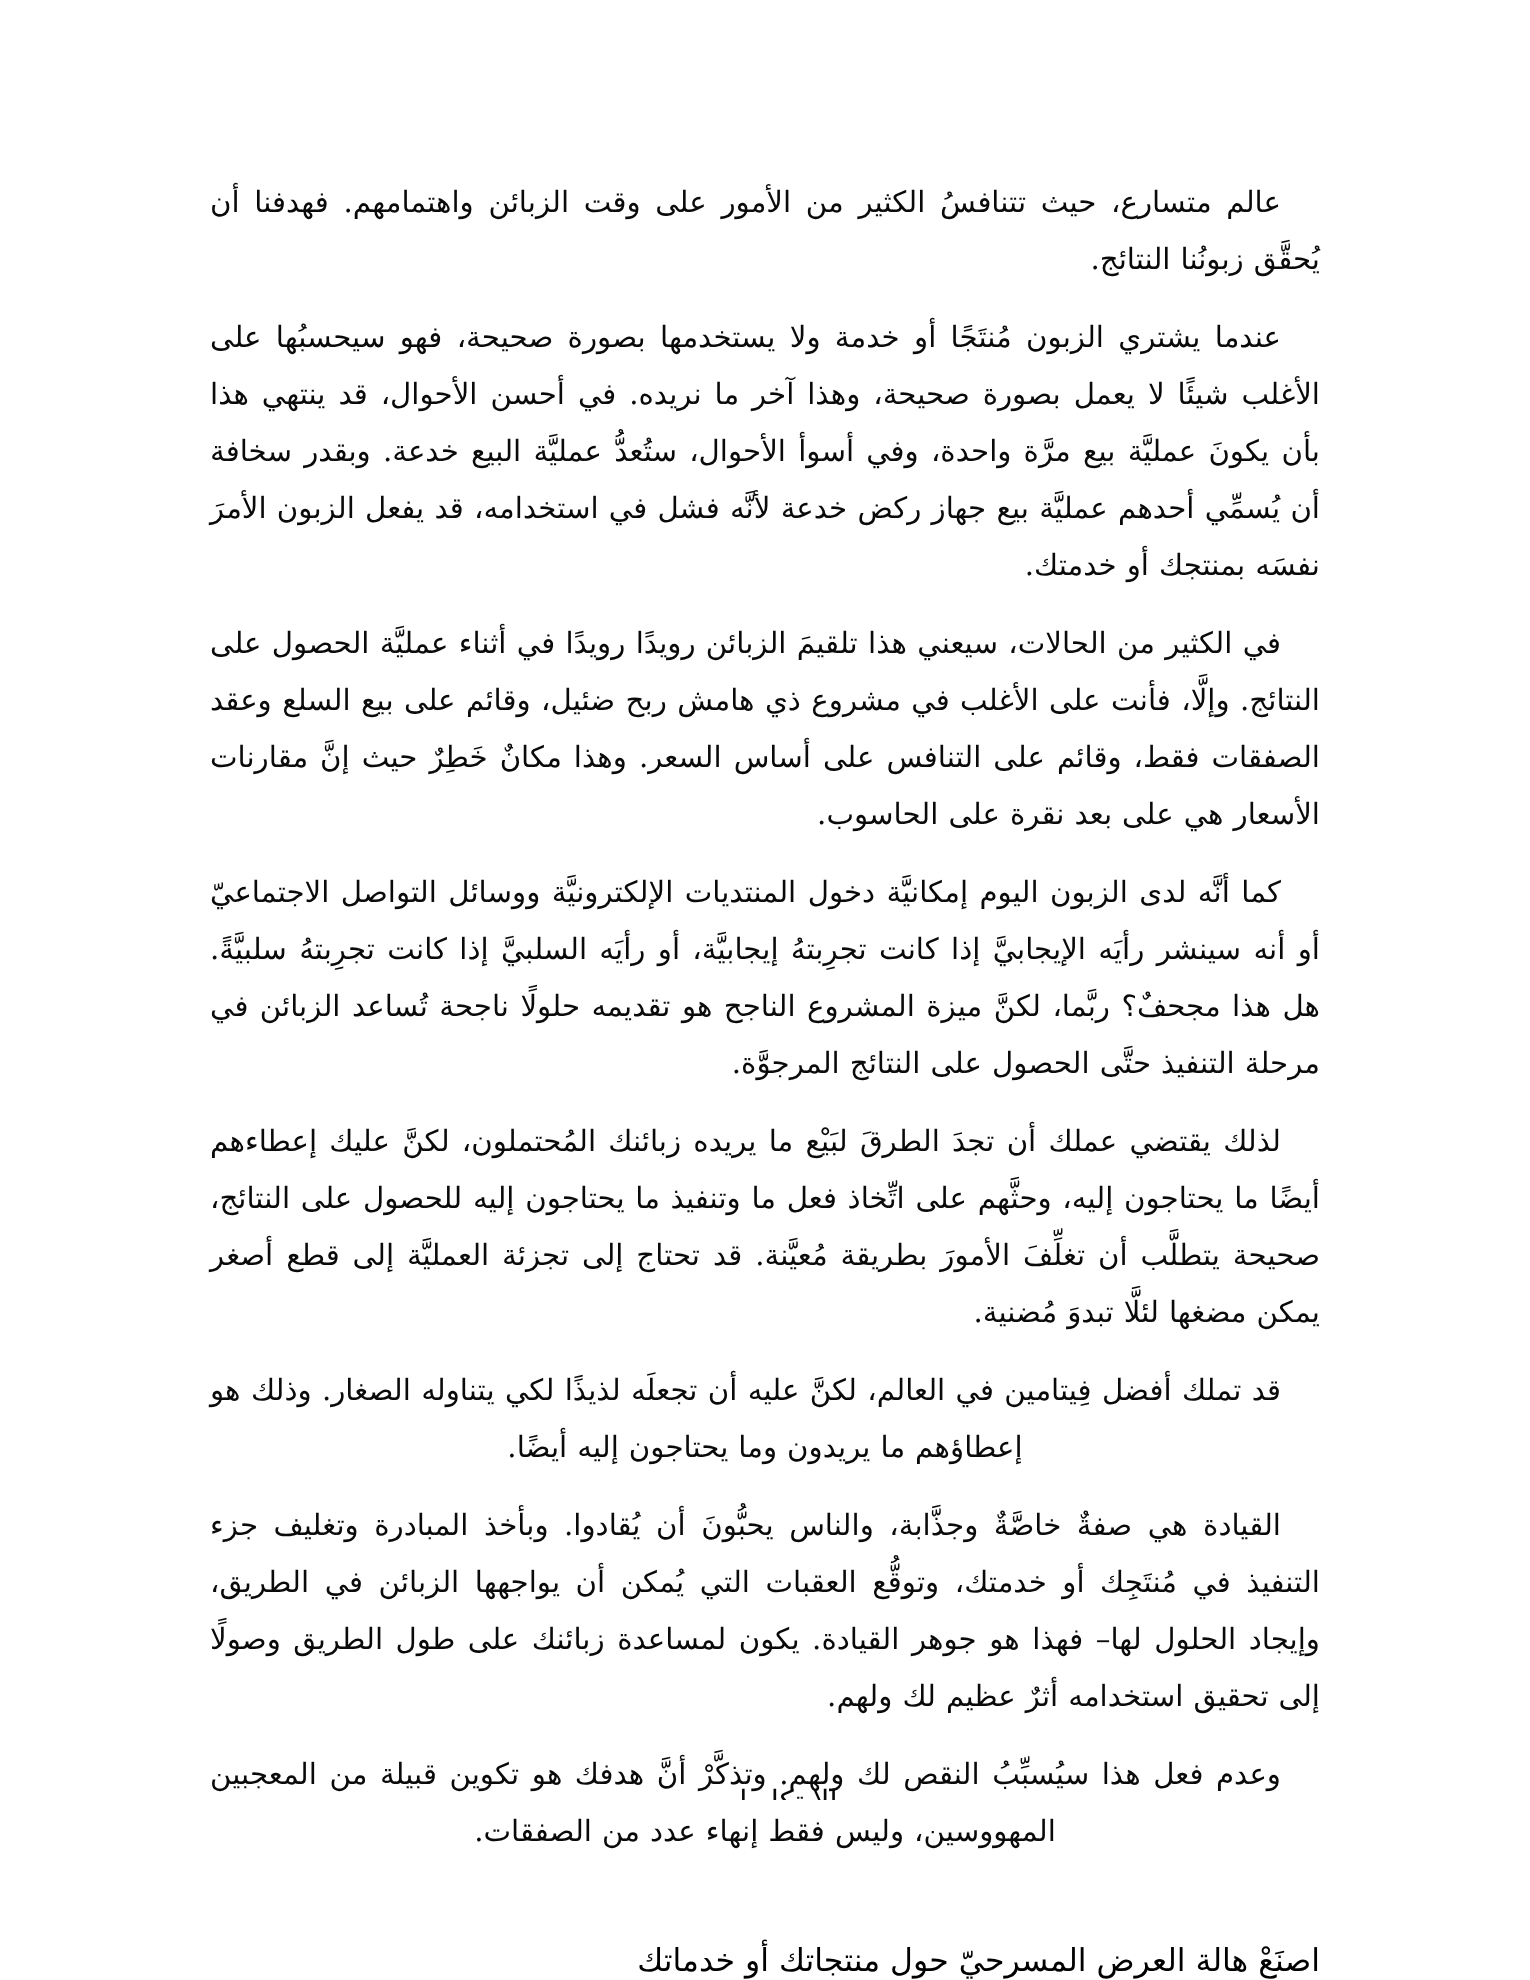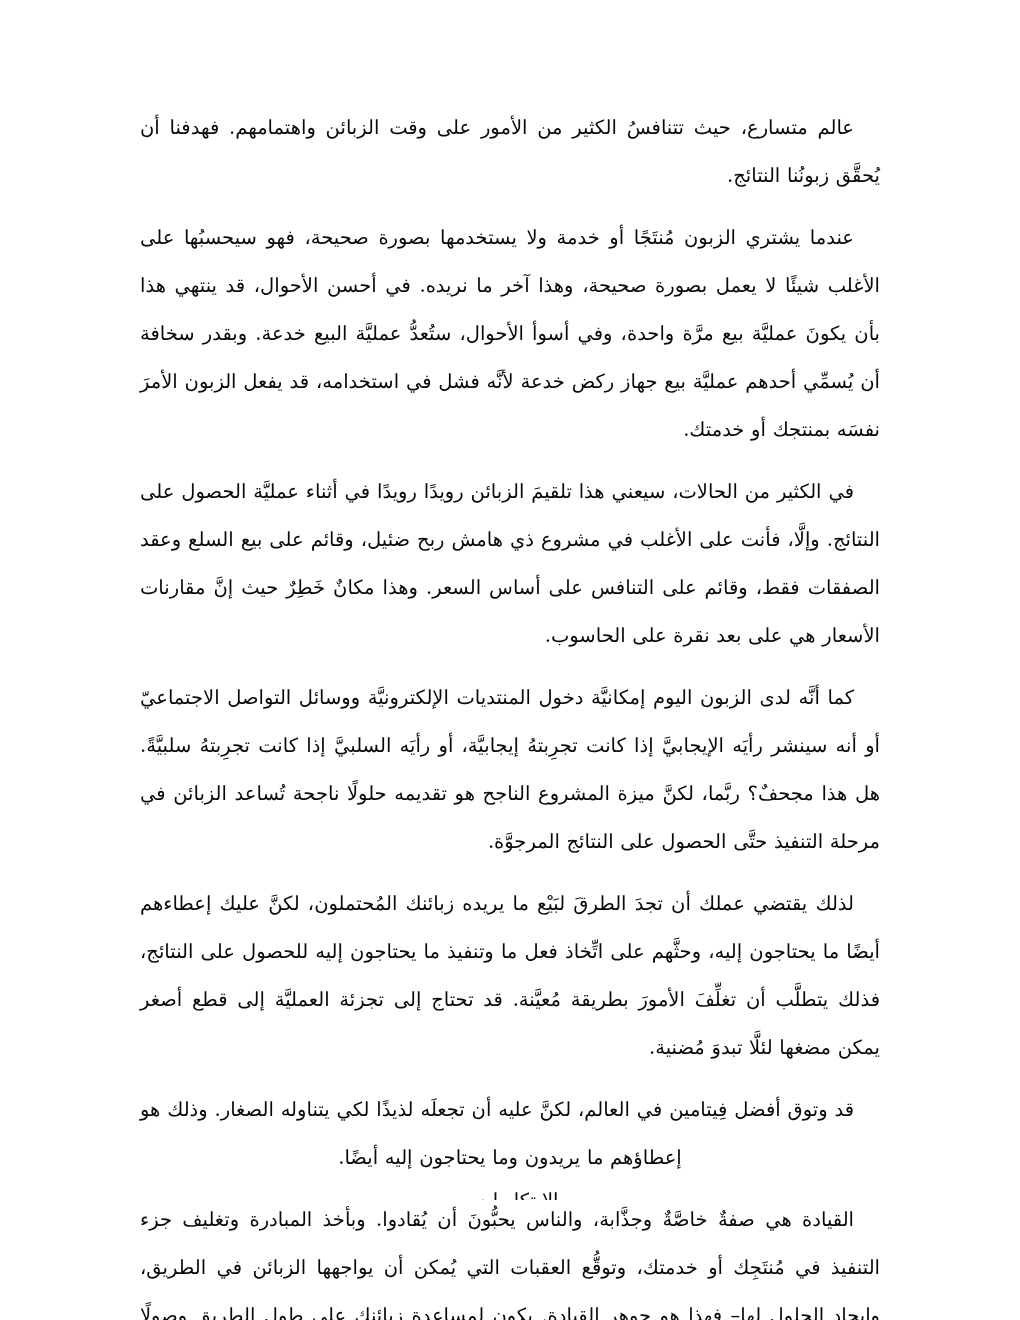--- a/index.html
+++ b/index.html
@@ -20,24 +20,24 @@
     position: absolute;
     left: 140px;
     top: 104px;
     width: 740px;
     direction: rtl;
     text-align: justify;
     text-align-last: right;
     color: #0a0a0a;
   }
   p.para {
-    margin: 0 0 14px 0;
+    margin: 12px 0 14px 0;
     font-family: "DejaVu Serif", "Liberation Serif", serif;
     font-size: 19.5px;
-    line-height: 48px;
+    line-height: 38px;
     text-indent: 26px;
     text-align: justify;
     text-align-last: right;
     direction: rtl;
     word-spacing: 0.5px;
     -webkit-font-feature-settings: "liga" 1, "calt" 1;
     font-feature-settings: "liga" 1, "calt" 1;
   }
   p.para.no-indent {
     text-indent: 0;
@@ -96,26 +96,27 @@
   <div class="content">
 
     <p class="para">عالم متسارع، حيث تتنافسُ الكثير من الأمور على وقت الزبائن واهتمامهم. فهدفنا أن يُحقَّق زبونُنا النتائج.</p>
 
     <p class="para">عندما يشتري الزبون مُنتَجًا أو خدمة ولا يستخدمها بصورة صحيحة، فهو سيحسبُها على الأغلب شيئًا لا يعمل بصورة صحيحة، وهذا آخر ما نريده. في أحسن الأحوال، قد ينتهي هذا بأن يكونَ عمليَّة بيع مرَّة واحدة، وفي أسوأ الأحوال، ستُعدُّ عمليَّة البيع خدعة. وبقدر سخافة أن يُسمِّي أحدهم عمليَّة بيع جهاز ركض خدعة لأنَّه فشل في استخدامه، قد يفعل الزبون الأمرَ نفسَه بمنتجك أو خدمتك.</p>
 
     <p class="para">في الكثير من الحالات، سيعني هذا تلقيمَ الزبائن رويدًا رويدًا في أثناء عمليَّة الحصول على النتائج. وإلَّا، فأنت على الأغلب في مشروع ذي هامش ربح ضئيل، وقائم على بيع السلع وعقد الصفقات فقط، وقائم على التنافس على أساس السعر. وهذا مكانٌ خَطِرٌ حيث إنَّ مقارنات الأسعار هي على بعد نقرة على الحاسوب.</p>
 
     <p class="para">كما أنَّه لدى الزبون اليوم إمكانيَّة دخول المنتديات الإلكترونيَّة ووسائل التواصل الاجتماعيّ أو أنه سينشر رأيَه الإيجابيَّ إذا كانت تجرِبتهُ إيجابيَّة، أو رأيَه السلبيَّ إذا كانت تجرِبتهُ سلبيَّةً. هل هذا مجحفٌ؟ ربَّما، لكنَّ ميزة المشروع الناجح هو تقديمه حلولًا ناجحة تُساعد الزبائن في مرحلة التنفيذ حتَّى الحصول على النتائج المرجوَّة.</p>
 
-    <p class="para">لذلك يقتضي عملك أن تجدَ الطرقَ لبَيْع ما يريده زبائنك المُحتملون، لكنَّ عليك إعطاءهم أيضًا ما يحتاجون إليه، وحثَّهم على اتِّخاذ فعل ما وتنفيذ ما يحتاجون إليه للحصول على النتائج، فذلك يتطلَّب أن تغلِّفَ الأمورَ بطريقة مُعيَّنة. قد تحتاج إلى تجزئة العمليَّة إلى قطع أصغر يمكن مضغها لئلَّا تبدوَ مُضنية.</p>
+    <p class="para">لذلك يقتضي عملك أن تجدَ الطرقَ لبَيْع ما يريده زبائنك المُحتملون، لكنَّ عليك إعطاءهم أيضًا ما يحتاجون إليه، وحثَّهم على اتِّخاذ فعل ما وتنفيذ ما يحتاجون إليه للحصول على النتائج، صحيحة يتطلَّب أن تغلِّفَ الأمورَ بطريقة مُعيَّنة. قد تحتاج إلى تجزئة العمليَّة إلى قطع أصغر يمكن مضغها لئلَّا تبدوَ مُضنية.</p>
 
-    <p class="para center-last">قد وتوق أفضل فِيتامين في العالم، لكنَّ عليه أن تجعلَه لذيذًا لكي يتناوله الصغار. وذلك هو إعطاؤهم ما يريدون وما يحتاجون إليه أيضًا.</p>
+    <p class="para center-last">قد تملك أفضل فِيتامين في العالم، لكنَّ عليه أن تجعلَه لذيذًا لكي يتناوله الصغار. وذلك هو إعطاؤهم ما يريدون وما يحتاجون إليه أيضًا.</p>
 
     <p class="para">القيادة هي صفةٌ خاصَّةٌ وجذَّابة، والناس يحبُّونَ أن يُقادوا. وبأخذ المبادرة وتغليف جزء التنفيذ في مُنتَجِك أو خدمتك، وتوقُّع العقبات التي يُمكن أن يواجهها الزبائن في الطريق، وإيجاد الحلول لها– فهذا هو جوهر القيادة. يكون لمساعدة زبائنك على طول الطريق وصولًا إلى تحقيق استخدامه أثرٌ عظيم لك ولهم.</p>
 
+    <p class="para center-last">وعدم فعل هذا سيُسبِّبُ النقص لك ولهم. وتذكَّرْ أنَّ هدفك هو تكوين قبيلة من المعجبين المهووسين، وليس فقط إنهاء عدد من الصفقات.</p>
 
     <div class="spacer-block"></div>
 
     <h2 class="section-heading">اصنَعْ هالة العرض المسرحيّ حول منتجاتك أو خدماتك</h2>
 
     <div class="spacer-small"></div>
 
     <p class="para no-indent center-last"><span>اشتُهر بيتر دراكر (</span><span class="latin">Peter Drucker</span><span>) بعبارة مفادها أنَّ الوظيفتَين الأساسيَّتَين لكلِّ مشروع أعمال هما التسويق والابتكار. وقد تستحضر كلمة الابتكار إلى الذِّهن شركات التكنولوجيا الجديدة في وادي السيليكون (</span></p>
 
   </div>

